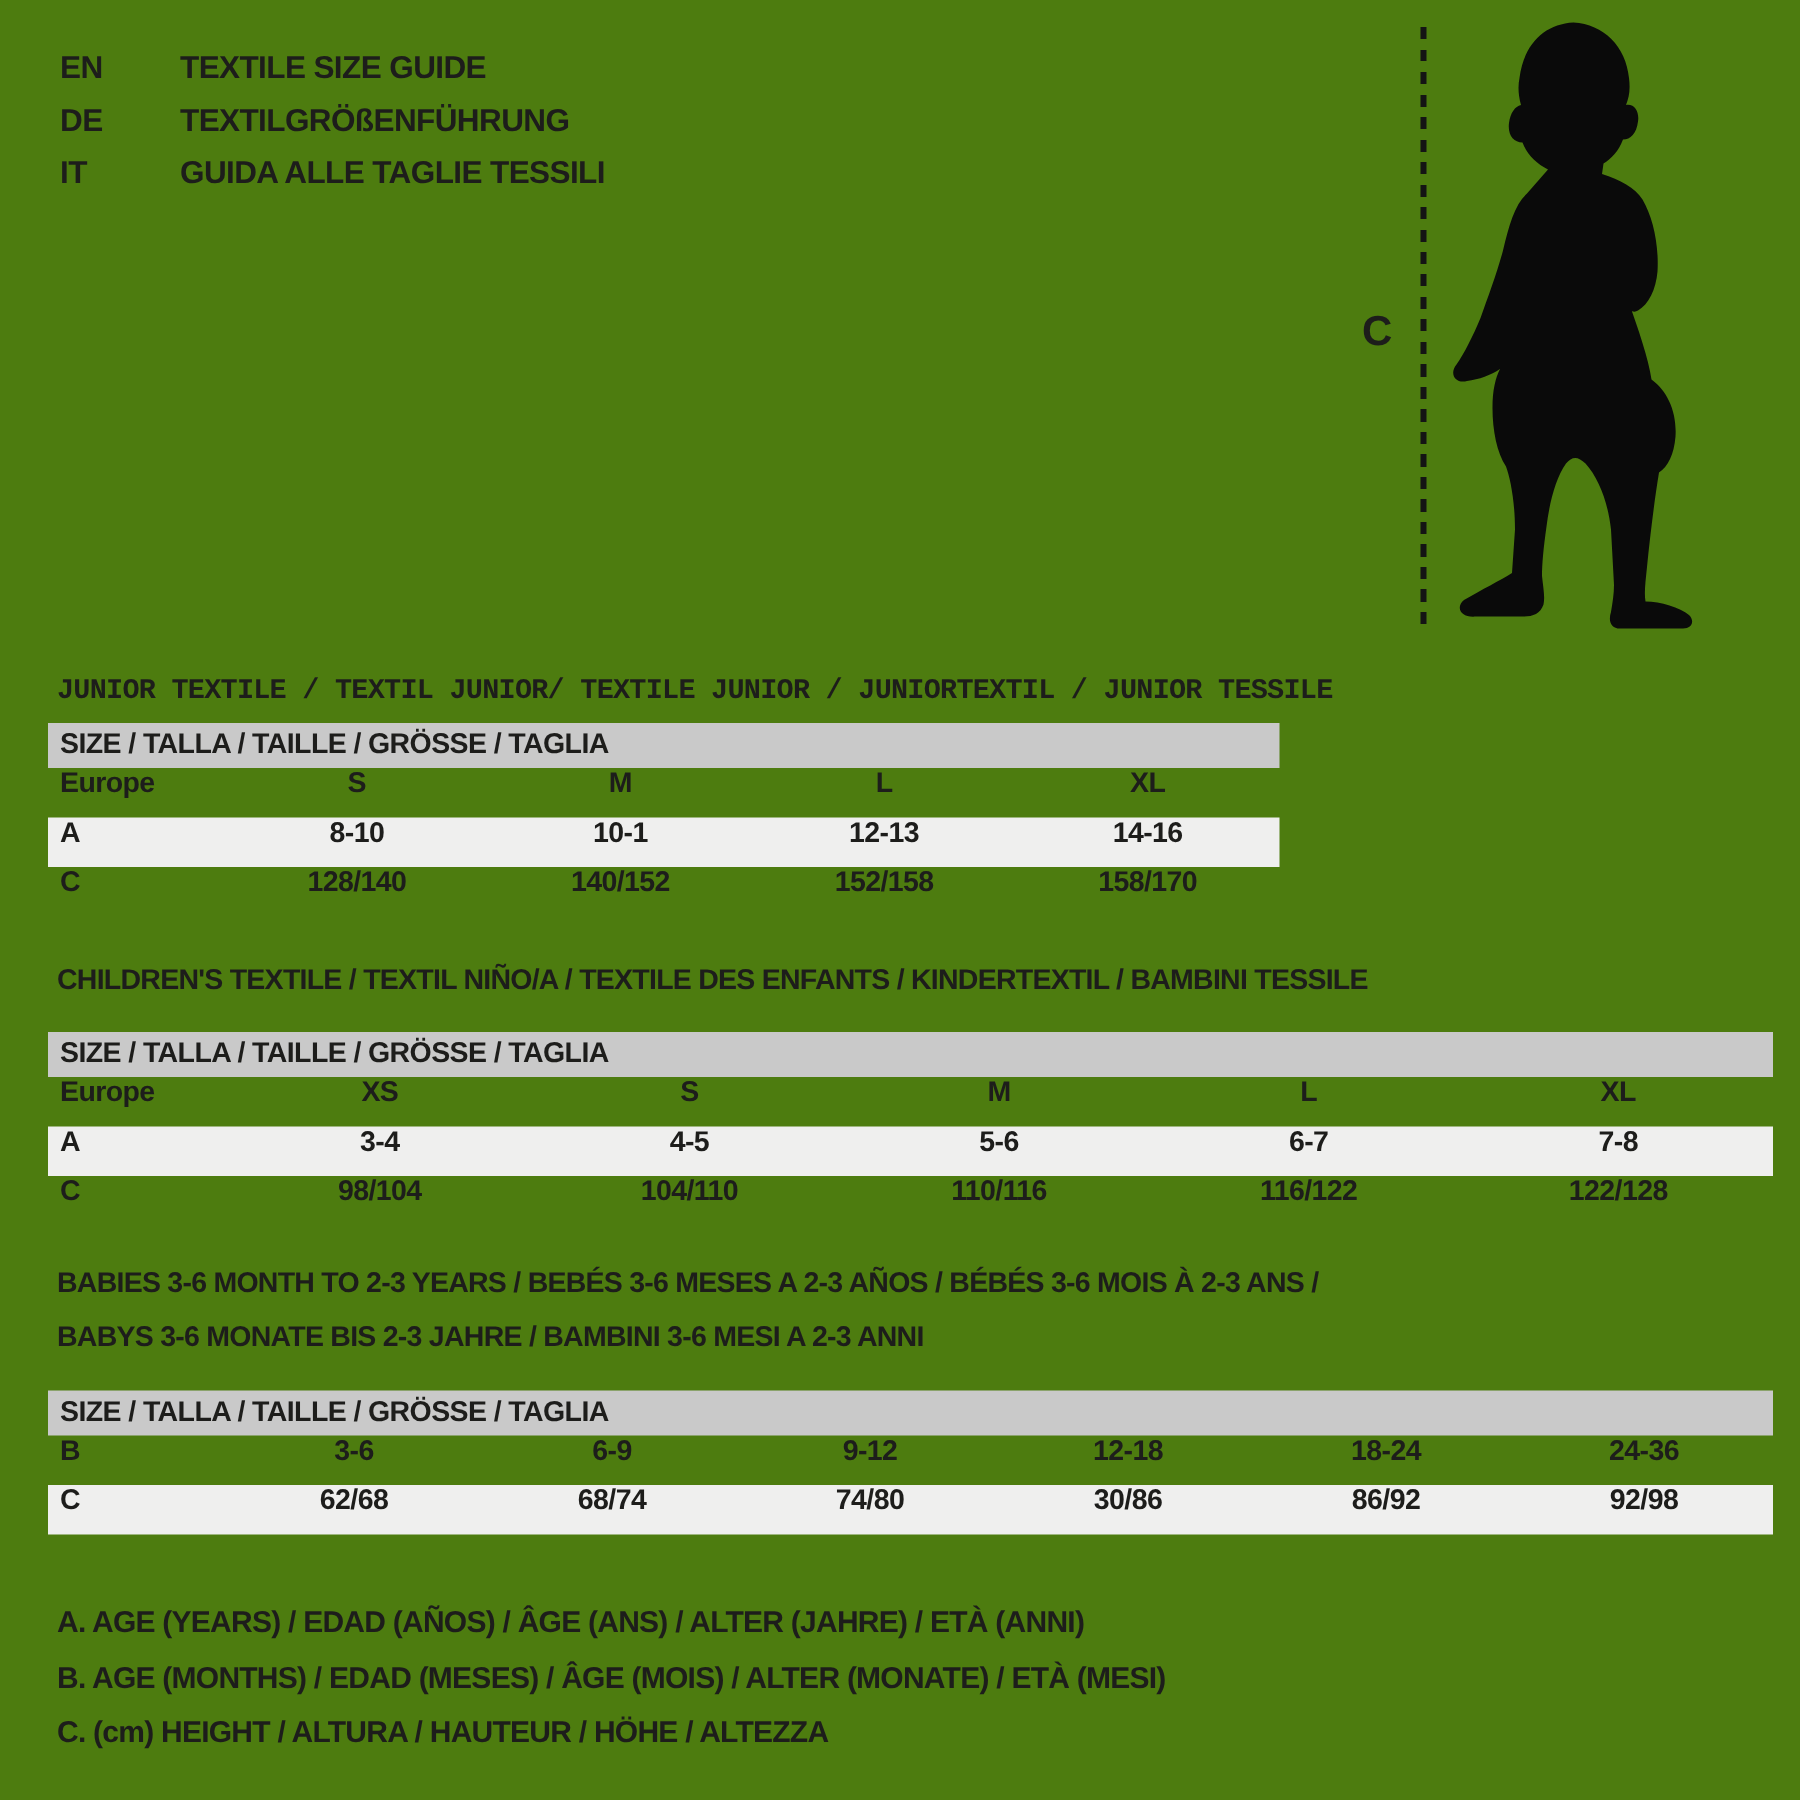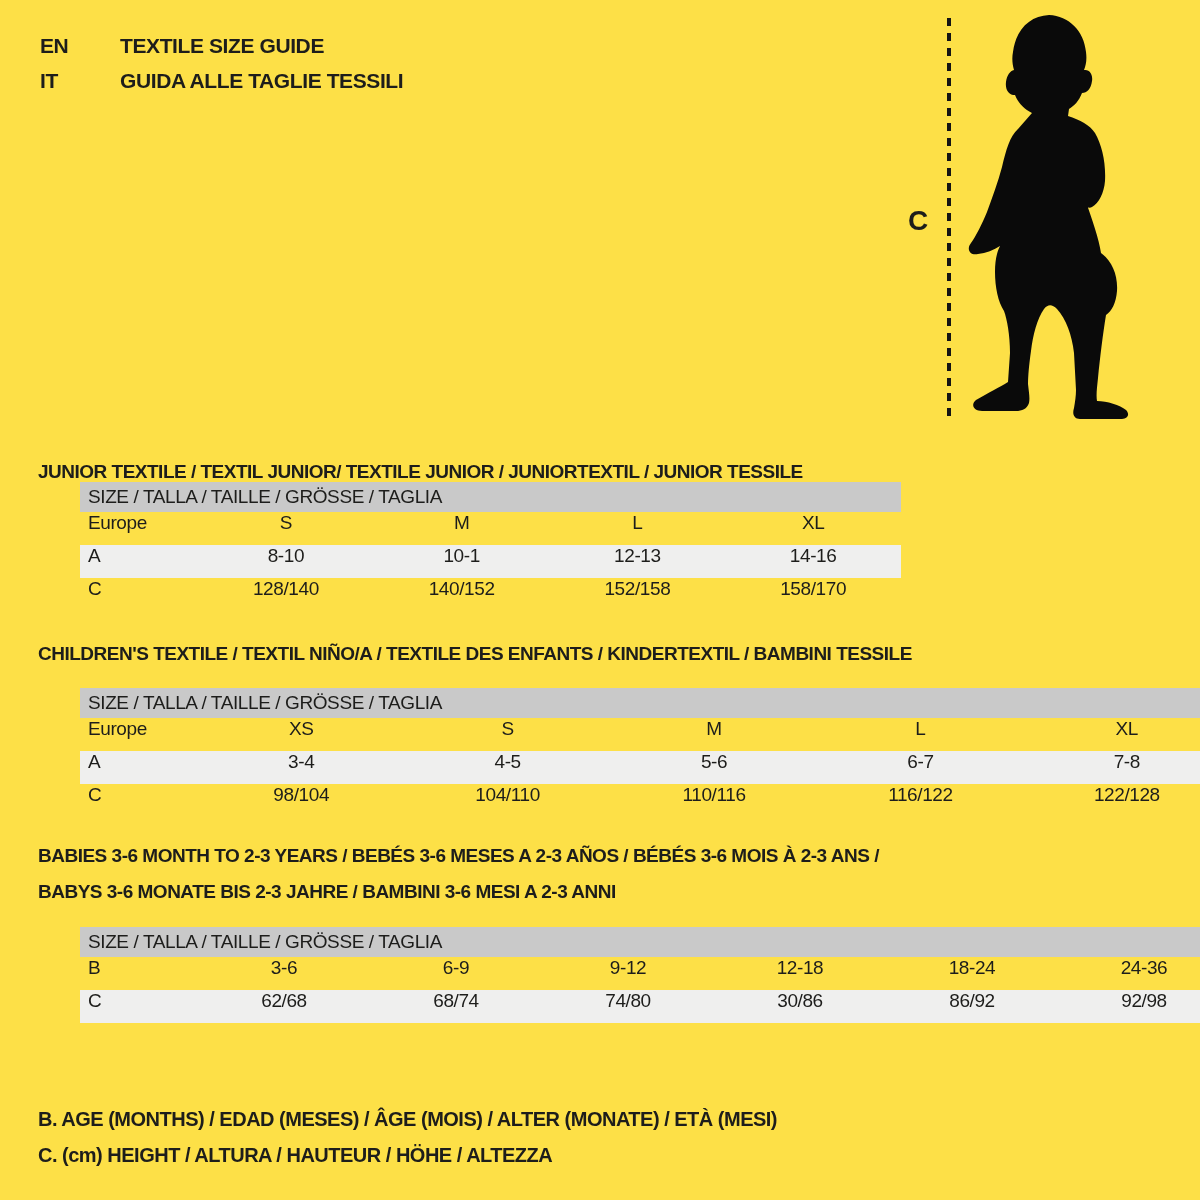--- a/index.html
+++ b/index.html
@@ -1,71 +1,75 @@
 <!DOCTYPE html>
 <html><head>
 <meta charset="utf-8">
 <style>
   html, body { margin: 0; padding: 0; }
   .page {
     position: relative;
     width: 1200px;
     height: 1200px;
-    background: #fde047;
+    background: #4d7c0f;
     font-family: "Liberation Sans", sans-serif;
     color: #1d1d1b;
     overflow: hidden;
   }
   
   .lang-list { position: absolute; left: 40px; top: 28px; }
   .lang-row { display: flex; height: 35px; align-items: center;
               font-weight: bold; font-size: 21px; letter-spacing: -0.4px; }
   .lang-code { width: 80px; flex: 0 0 80px; }
   
   .figure { position: absolute; left: 890px; top: 0; width: 310px; height: 440px; }
   .dash-line { position: absolute; left: 57px; top: 18px; width: 4px; height: 400px;
                background: repeating-linear-gradient(to bottom, #141414 0 8px, transparent 8px 15px); }
   .fig-label { position: absolute; left: 18px; top: 205px; font-weight: bold;
                font-size: 28px; letter-spacing: -0.5px; }
   .silhouette { position: absolute; left: 72px; top: 13px; }
   
   .section-heading { position: absolute; left: 38px; font-weight: bold;
                      font-size: 19px; letter-spacing: -0.5px; white-space: nowrap; }
   
-  .stable { position: absolute; left: 32px; font-weight: normal; font-size: 19px;
-            letter-spacing: -0.4px; margin-left: 48px; }
+  .stable { position: absolute; left: 32px; font-weight: bold; font-size: 19px;
+            letter-spacing: -0.4px; }
   .thead { background: #c9c9c9; height: 30px; line-height: 30px; padding-left: 8px;
            font-size: 19px; }
   .trow { display: flex; height: 33px; align-items: flex-start; }
   .trow.striped { background: #efefee; }
   .tcell { flex: 1 1 0; text-align: center; }
   .tcell.label { flex: 0 0 110px; text-align: left; padding-left: 8px; }
   .t-junior  { top: 482px; width: 821px; }
   .t-child   { top: 688px; width: 1150px; }
   .t-babies  { top: 927px; width: 1150px; }
-  .h-junior  { top: 461px; }
+  .h-junior  { top: 449px; font-family: Liberation Mono, monospace; }
   .h-child   { top: 643px; text-align: center; }
   .h-babies1 { top: 845px; }
   .h-babies2 { top: 881px; }
   
   .legend-line { position: absolute; left: 38px; font-weight: bold; font-size: 20px;
                  letter-spacing: -0.5px; white-space: nowrap; }
   .l-a { top: 1071px; }
   .l-b { top: 1108px; }
   .l-c { top: 1144px; }
 </style>
 </head>
 <body>
 
 <div class="page">
 
   <div class="lang-list">
     <div class="lang-row">
       <span class="lang-code">EN</span>
       <span class="lang-label">TEXTILE SIZE GUIDE</span>
+    </div>
+    <div class="lang-row">
+      <span class="lang-code">DE</span>
+      <span class="lang-label">TEXTILGRÖßENFÜHRUNG</span>
     </div>
     <div class="lang-row">
       <span class="lang-code">IT</span>
       <span class="lang-label">GUIDA ALLE TAGLIE TESSILI</span>
     </div>
   </div>
 
   <div class="figure">
     <div class="dash-line"></div>
     <div class="fig-label">C</div>
@@ -199,16 +203,17 @@
           <div class="tcell">62/68</div>
           <div class="tcell">68/74</div>
           <div class="tcell">74/80</div>
           <div class="tcell">30/86</div>
           <div class="tcell">86/92</div>
           <div class="tcell">92/98</div>
         </div>
       </div>
   </div>
 
+  <div class="legend-line l-a">A. AGE (YEARS) / EDAD (AÑOS) / ÂGE (ANS) / ALTER (JAHRE) / ETÀ (ANNI)</div>
   <div class="legend-line l-b">B. AGE (MONTHS) / EDAD (MESES) / ÂGE (MOIS) / ALTER (MONATE) / ETÀ (MESI)</div>
   <div class="legend-line l-c">C. (cm) HEIGHT / ALTURA / HAUTEUR / HÖHE / ALTEZZA</div>
 
 </div>
 
 </body></html>

